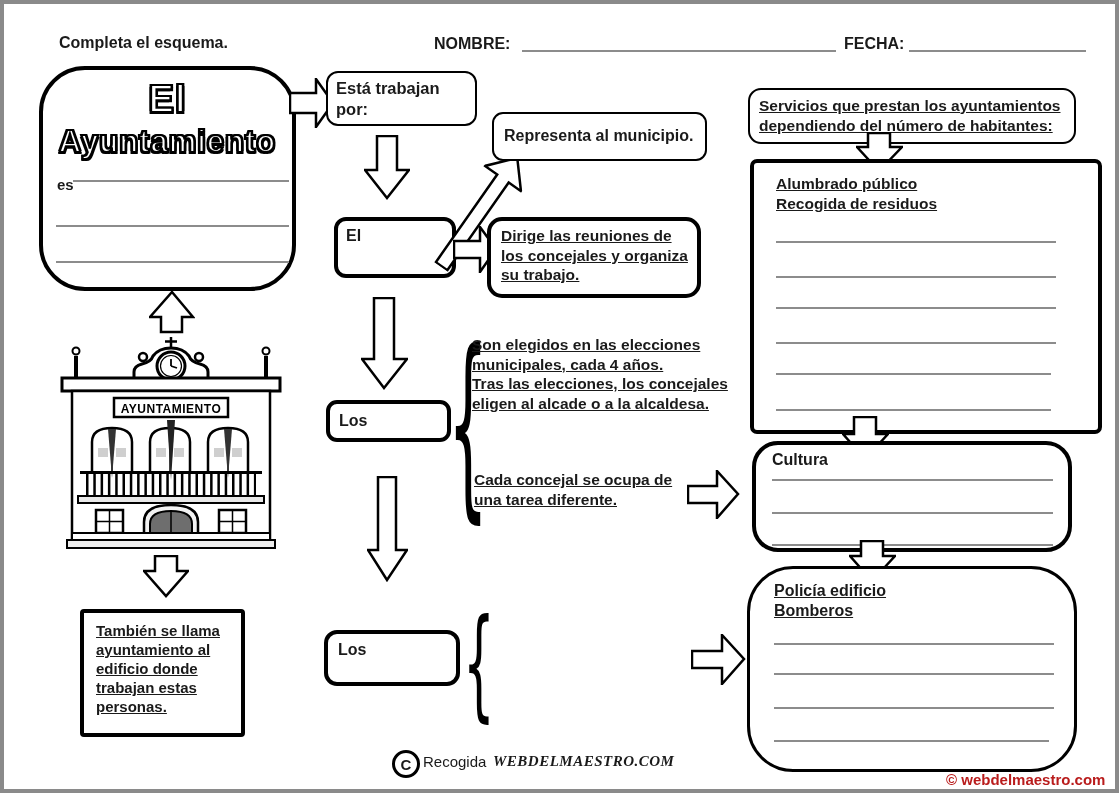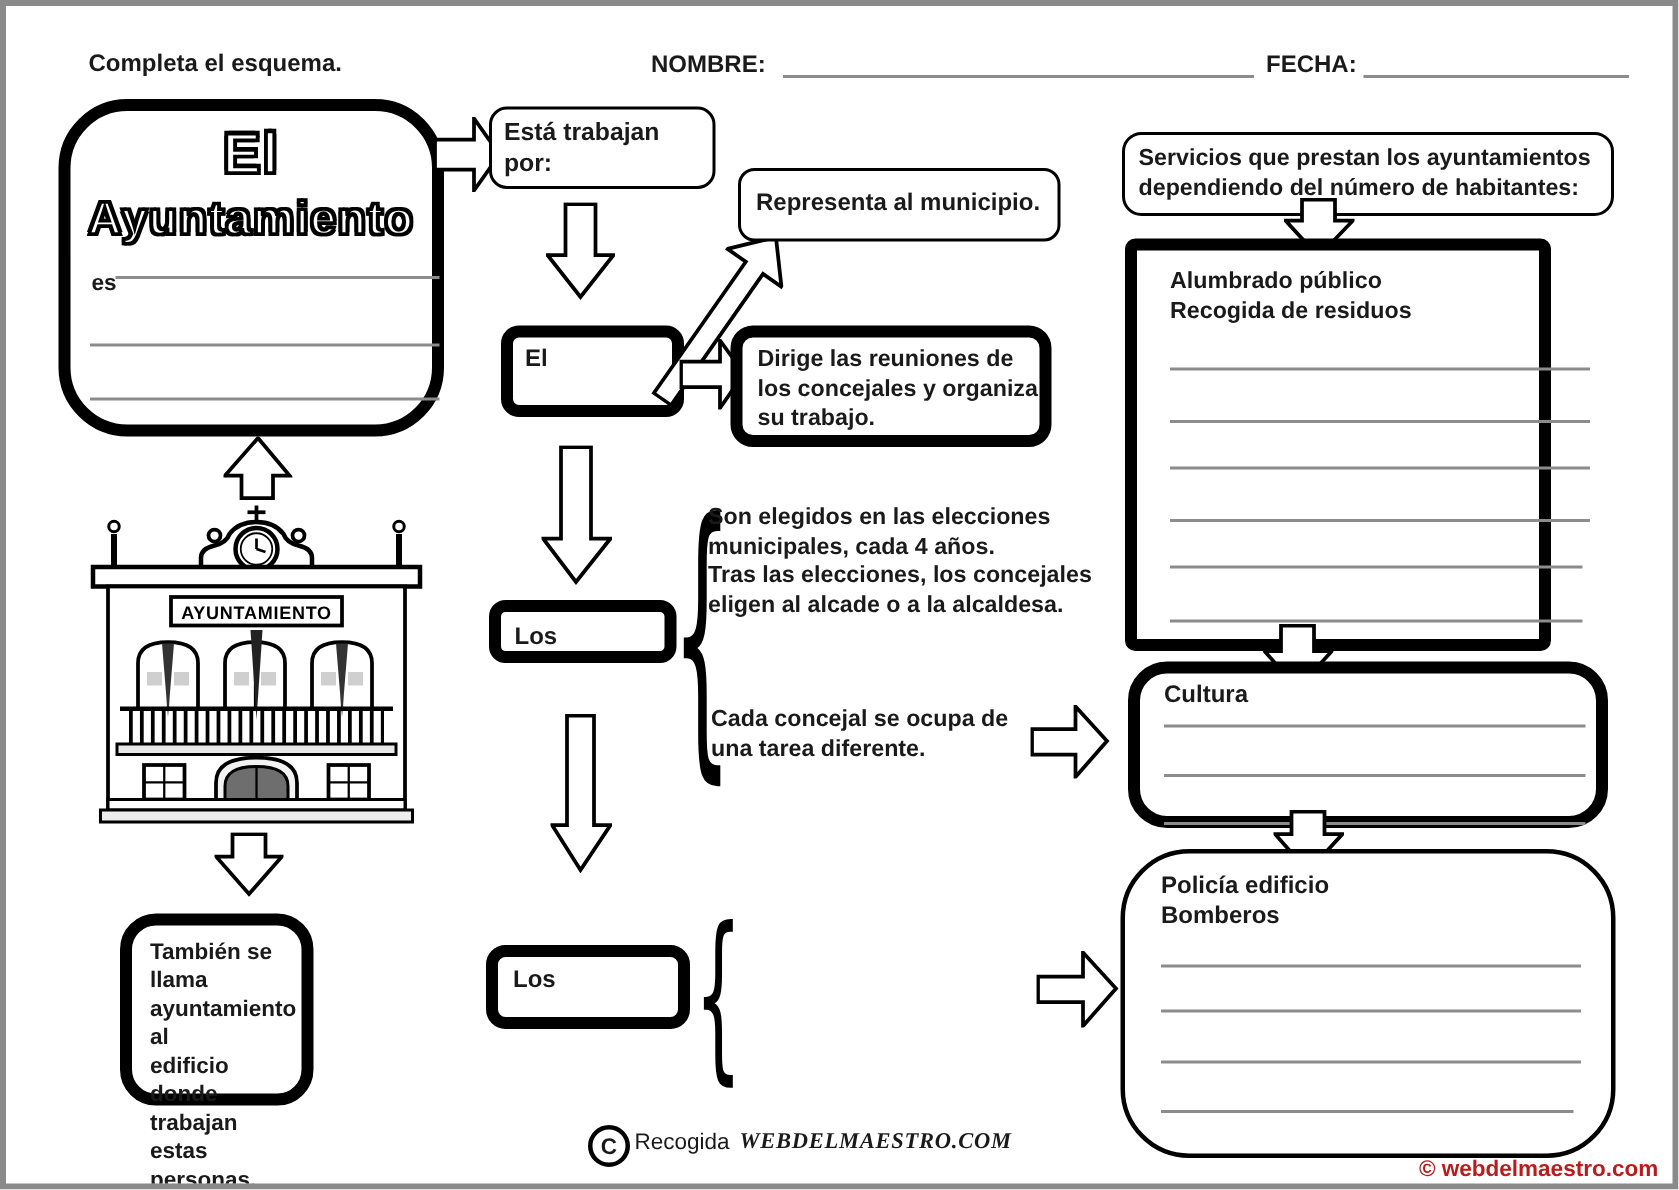--- a/index.html
+++ b/index.html
@@ -3,22 +3,22 @@
 <meta charset="utf-8">
 <style>
   html,body{margin:0;padding:0;background:#fff;}
   .page{
     position:relative;width:1119px;height:793px;box-sizing:border-box;
     border:4px solid #8a8a8a;background:#fff;overflow:hidden;
     font-family:"Liberation Sans","DejaVu Sans",sans-serif;color:#1a1a1a;
   }
   .abs{position:absolute;}
   .bold{font-weight:bold;}
-  .pre{white-space:pre-line;}
-  .box{position:absolute;background:#fff;border:8px solid #000000;box-sizing:border-box;}
+  .pre{white-space:pre-line;text-decoration:underline;}
+  .box{position:absolute;background:#fff;border:4px solid #000000;box-sizing:border-box;}
   .txt{font-size:15.5px;font-weight:bold;line-height:1.27;}
   .wline{position:absolute;border-bottom:2px solid #8c8c8c;}
   .outline-title{
     color:#fff;font-weight:800;-webkit-text-stroke:2.2px #000;
     text-shadow:-1.5px -1.5px 0 #000,1.5px -1.5px 0 #000,-1.5px 1.5px 0 #000,1.5px 1.5px 0 #000;
     text-align:center;letter-spacing:1px;
   }
   .arrow{position:absolute;}
   .arrow polygon{fill:#fff;stroke:#000;stroke-width:2.5;stroke-linejoin:miter;}
   .brace{position:absolute;font-family:"DejaVu Sans",sans-serif;line-height:1;transform-origin:left top;font-weight:400;color:#000;}
@@ -114,21 +114,21 @@
     <line x1="125" y1="176" x2="125" y2="204" stroke="#000" stroke-width="1.5"></line>
 
     <rect x="26" y="197" width="198" height="7" fill="#fff" stroke="#000" stroke-width="2"></rect>
     <rect x="21" y="204" width="208" height="8" fill="#ededed" stroke="#000" stroke-width="2"></rect>
   </svg>
 
   <svg class="arrow" style="left:139px;top:551px;" width="46" height="43">
     <polygon points="12,1 34,1 34,16 45,16 23,41 1,16 12,16"></polygon>
   </svg>
 
-  <div class="box" style="left:76px;top:605px;width:129px;height:128px;border-radius:24px;">
+  <div class="box" style="left:76px;top:605px;width:165px;height:128px;border-radius:4px;">
     <div class="abs txt pre" style="left:12px;top:8px;right:6px;font-size:15px;">También se llama
 ayuntamiento al
 edificio donde
 trabajan estas
 personas.</div>
   </div>
 
   <div class="box" style="left:322px;top:67px;width:151px;height:55px;border-radius:12px;border-width:2.5px;display:flex;align-items:center;">
     <span class="txt" style="padding-left:8px;font-size:16.5px;">Está trabajan por:</span>
   </div>
@@ -198,21 +198,21 @@
 
   <div class="box" style="left:744px;top:84px;width:328px;height:56px;border-radius:13px;border-width:2.5px;display:flex;align-items:center;">
     <div class="txt pre" style="padding-left:9px;font-size:15.5px;line-height:1.32;">Servicios que prestan los ayuntamientos
 dependiendo del número de habitantes:</div>
   </div>
 
   <svg class="arrow" style="left:852px;top:128px;" width="47" height="41">
     <polygon points="12,1 34,1 34,15 46,15 23,39 1,15 12,15"></polygon>
   </svg>
 
-  <div class="box" style="left:746px;top:155px;width:284px;height:275px;border-radius:7px;">
+  <div class="box" style="left:746px;top:155px;width:352px;height:275px;border-radius:7px;">
     <div class="txt pre abs" style="left:22px;top:11px;font-size:15.5px;">Alumbrado público
 Recogida de residuos</div>
     <div class="wline" style="left:22px;top:78px;width:280px;"></div>
     <div class="wline" style="left:22px;top:113px;width:280px;"></div>
     <div class="wline" style="left:22px;top:144px;width:280px;"></div>
     <div class="wline" style="left:22px;top:179px;width:280px;"></div>
     <div class="wline" style="left:22px;top:210px;width:275px;"></div>
     <div class="wline" style="left:22px;top:246px;width:275px;"></div>
   </div>
 

